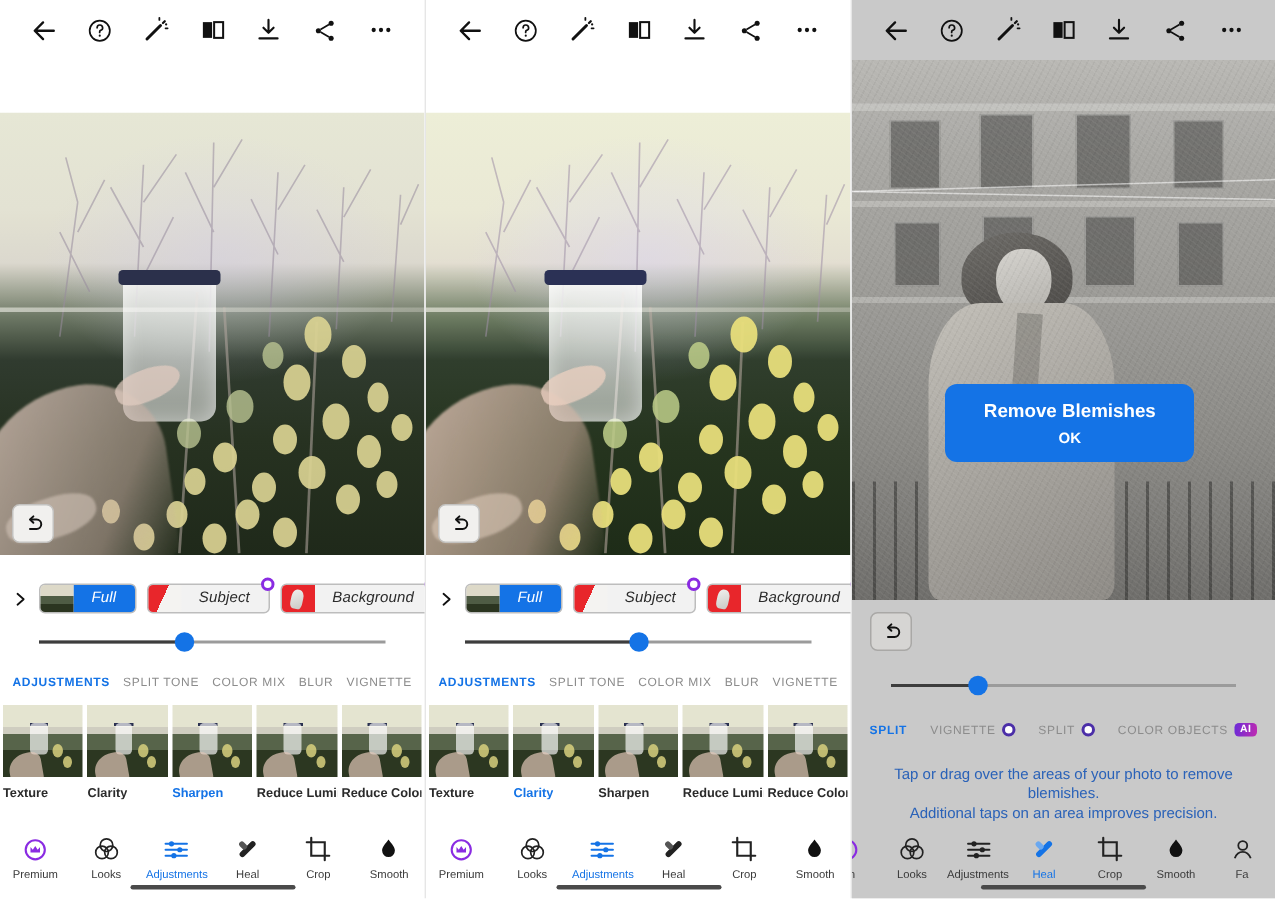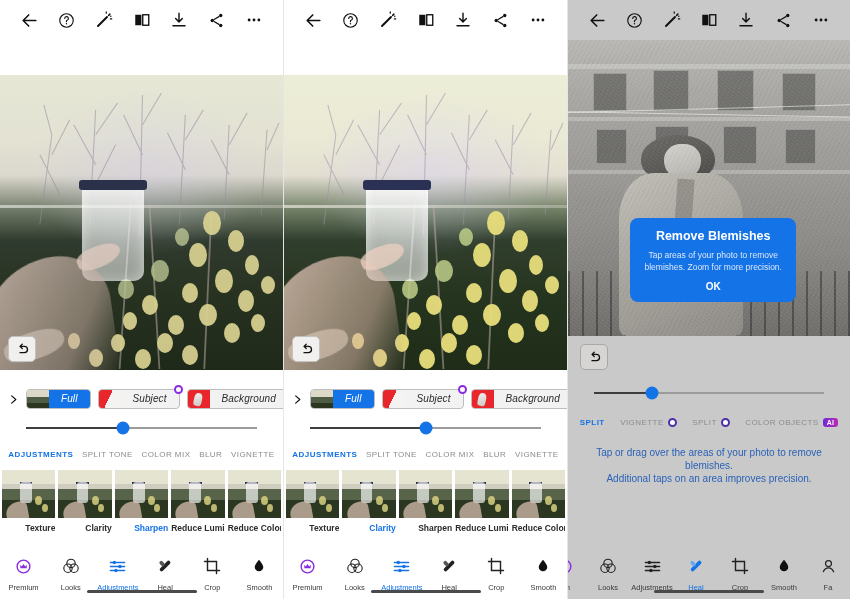--- a/index.html
+++ b/index.html
@@ -26,21 +26,21 @@
     width: 34px; height: 34px;
     display: flex; align-items: center; justify-content: center;
     cursor: pointer; flex: 0 0 auto;
   }
   .tb-spacer { flex: 1 1 auto; }
   .tb-btn svg { display: block; }
 
   
   .photo-wrap { position: relative; flex: 0 0 auto; overflow: hidden; }
   .photo-a { height: 295px; }
-  .photo-c { height: 296px; }
+  .photo-c { height: 360px; }
 
   .photo-garden {
     position: absolute; inset: 0;
     background:
       radial-gradient(ellipse 60% 40% at 52% 33%, rgba(210,205,235,.45), transparent 70%),
       linear-gradient(to bottom,
         #e6e7d2 0%, #e3e2d0 22%, #dcd8cc 34%,
         #6d7a63 46%, #2f3c2d 56%, #26331f 74%, #1e2a18 100%);
     filter: saturate(.85);
   }
@@ -215,21 +215,21 @@
     border: 2.5px solid #4b2ea8; background: #fff; flex: 0 0 auto;
   }
   .tab-ai {
     font-size: 7px; font-weight: bold; color: #fff; padding: 1px 4px;
     border-radius: 3px; background: linear-gradient(100deg, #6a2bd8, #c02bb0);
     letter-spacing: .3px;
   }
 
   
   .filters { display: flex; gap: 3px; padding: 4px 2px 0 2px; background: #fff; flex: 0 0 auto; }
-  .filter-item { flex: 1 1 0; display: flex; flex-direction: column; align-items: flex-end; cursor: pointer; min-width: 0; }
+  .filter-item { flex: 1 1 0; display: flex; flex-direction: column; align-items: flex-start; cursor: pointer; min-width: 0; }
   .filter-thumb {
     width: 100%; height: 48px; position: relative; overflow: hidden;
     background: linear-gradient(to bottom,
       #e4e4d0 0 30%, #cfcdc0 30% 40%, #57644a 40% 62%, #2c3721 62% 100%);
   }
   .filter-thumb .ft-cup {
     position: absolute; left: 34%; top: 26%; width: 22%; height: 42%;
     background: rgba(255,255,255,.66); border-radius: 3px;
   }
   .filter-thumb .ft-lid {
@@ -259,21 +259,21 @@
 
   
   .bottomnav {
     height: 47px; display: flex; align-items: flex-start; flex: 0 0 auto;
     position: relative; padding-top: 5px;
   }
   .bottomnav.light { background: #fff; }
   .bottomnav.gray { background: #c9c9c9; }
   .nav-item {
     flex: 1 1 0; display: flex; flex-direction: column; align-items: center;
-    gap: 8px; cursor: pointer; min-width: 0;
+    gap: 3px; cursor: pointer; min-width: 0;
   }
   .nav-label { font-size: 7.5px; color: #3a3a3a; white-space: nowrap; }
   .nav-label.active { color: #1473e6; }
   .nav-icon { height: 18px; display: flex; align-items: center; justify-content: center; }
   .home-pill {
     position: absolute; left: 50%; bottom: 6px; transform: translateX(-50%);
     width: 110px; height: 3.5px; border-radius: 2px; background: #4a4a4a;
   }
   .nav-scroll { margin-left: -26px; width: calc(100% + 52px); }
 </style>
@@ -937,21 +937,20 @@
         <div class="bw-railing"></div>
         <div class="bw-woman-hair"></div>
         <div class="bw-woman-face"></div>
         <div class="bw-woman-coat"></div>
         <div class="bw-coat-lapel"></div>
         <div class="bw-grain"></div>
       </div>
 
       <div style="position:absolute; left:22%; top:60%; width:59%; border-radius:8px; background:#1473e6; padding:11px 10px 10px; text-align:center; z-index:8;">
         <div style="color:#fff; font-size:12.5px; font-weight:bold; margin-bottom:6px;">Remove Blemishes</div>
-        <div style="color:#dbe8fb; font-size:8.5px; line-height:12px; margin-bottom:8px;">Tap areas of your photo to remove blemishes. Zoom for more precision.</div>
         <div style="color:#fff; font-size:10px; font-weight:bold; cursor:pointer;">OK</div>
       </div>
     </div>
 
     <div class="undo-bar">
       <div class="undo-static">
         <svg width="15" height="15" viewBox="0 0 24 24">
             <path d="M9 7H15a5 5 0 0 1 0 10H8" fill="none" stroke="#111" stroke-width="2.1" stroke-linecap="round"></path>
             <path d="M11.6 3.6L8 7l3.6 3.4" fill="none" stroke="#111" stroke-width="2.1" stroke-linecap="round" stroke-linejoin="round"></path>
           </svg>

